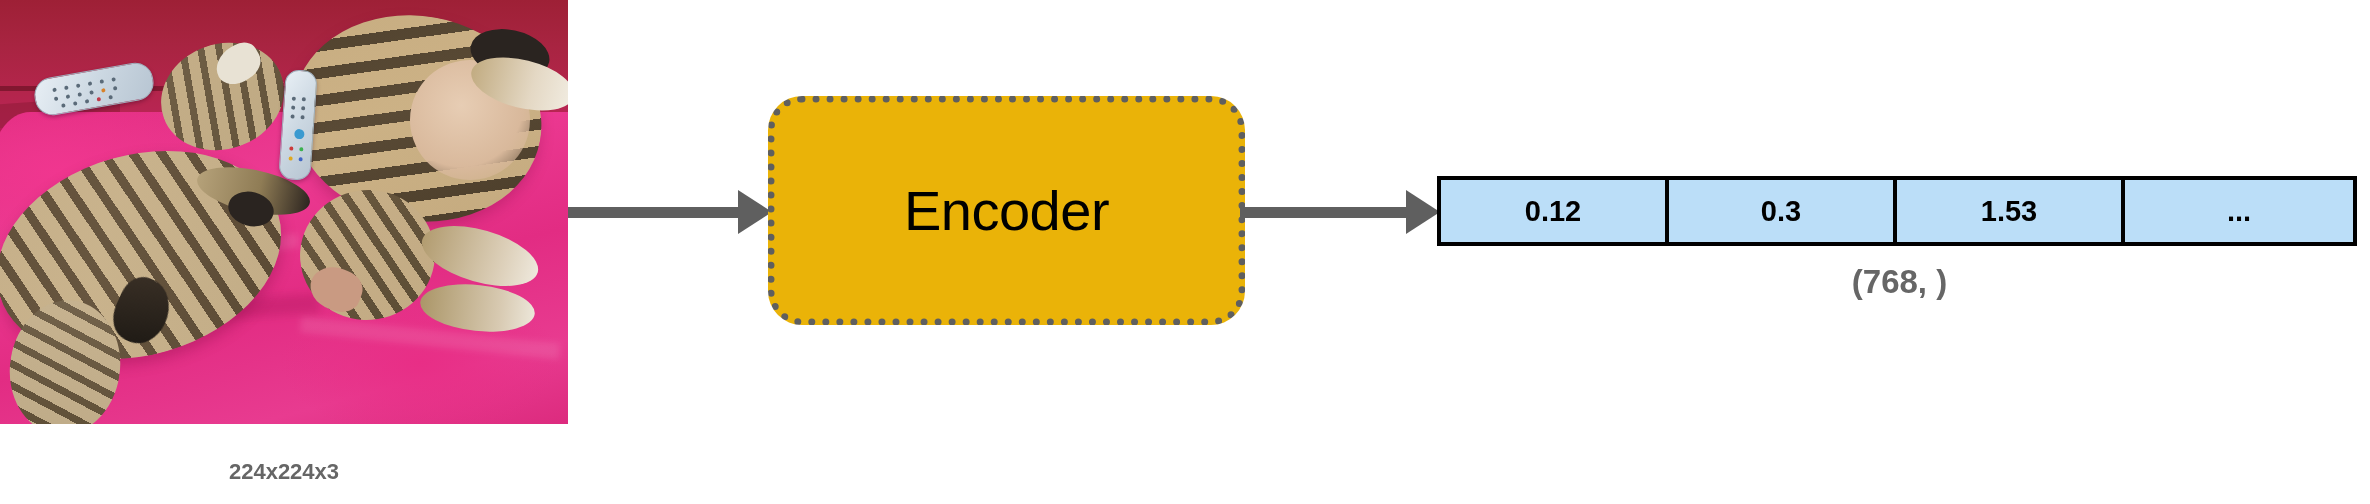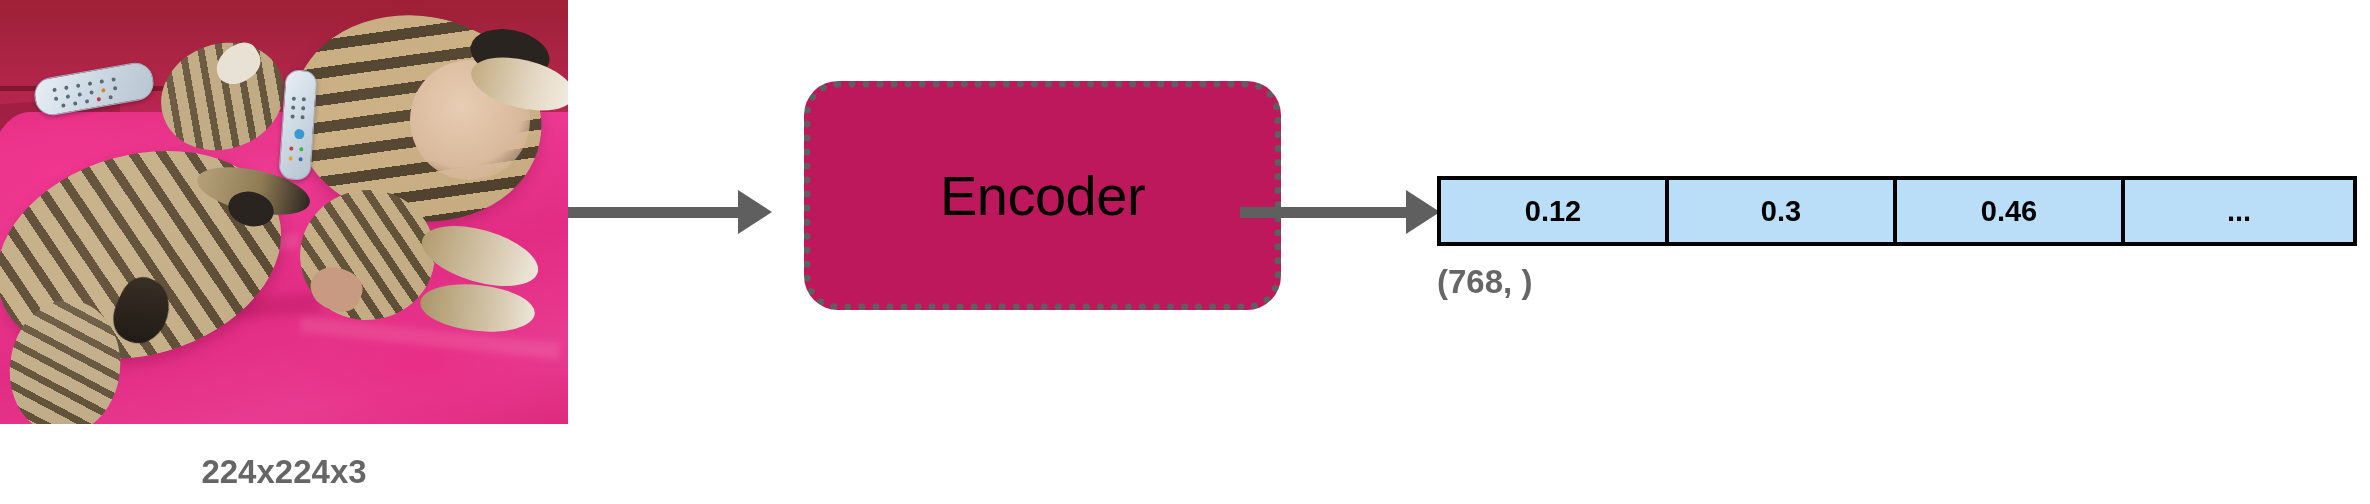--- a/index.html
+++ b/index.html
@@ -226,21 +226,21 @@
     border-radius: 50%;
     background: #5a6a78;
   }
 
   #input-caption {
     position: absolute;
     left: 0px;
     top: 452px;
     width: 568px;
     text-align: center;
-    font-size: 33px;
+    font-size: 22px;
     font-weight: bold;
     color: #666666;
     letter-spacing: 0px;
     line-height: 40px;
   }
 
   
   .arrow {
     position: absolute;
     height: 40px;
@@ -267,31 +267,30 @@
   #arrow-encoder-to-vector {
     left: 1240px;
     top: 192px;
     width: 200px;
   }
 
   
   #encoder-box {
     position: absolute;
     left: 768px;
-    top: 81px;
+    top: 96px;
     width: 477px;
     height: 229px;
     box-sizing: border-box;
-    background: #be185d;
+    background: #eab308;
     border: 7px dotted #5f5f5f;
     border-radius: 34px;
     display: flex;
     align-items: center;
     justify-content: center;
-    margin-left: 36px;
   }
   #encoder-label {
     font-size: 56px;
     font-weight: normal;
     color: #000000;
     letter-spacing: -0.5px;
   }
 
   
   #embedding-vector {
@@ -317,21 +316,21 @@
     background: #bbdef8;
   }
   .vector-cell:last-child {
     border-right: none;
   }
   #embedding-caption {
     position: absolute;
     left: 1437px;
     top: 262px;
     width: 925px;
-    text-align: left;
+    text-align: center;
     font-size: 33px;
     font-weight: bold;
     color: #666666;
     line-height: 40px;
   }
 </style>
 </head>
 <body>
 
 <div id="input-image-block">
@@ -412,17 +411,17 @@
 </div>
 
 <div class="arrow" id="arrow-encoder-to-vector">
   <div class="arrow-shaft"></div>
   <div class="arrow-head"></div>
 </div>
 
 <div id="embedding-vector">
   <div class="vector-cell">0.12</div>
   <div class="vector-cell">0.3</div>
-  <div class="vector-cell">0.46</div>
+  <div class="vector-cell">1.53</div>
   <div class="vector-cell">...</div>
 </div>
 
 <div id="embedding-caption">(768, )</div>
 
 </body></html>

